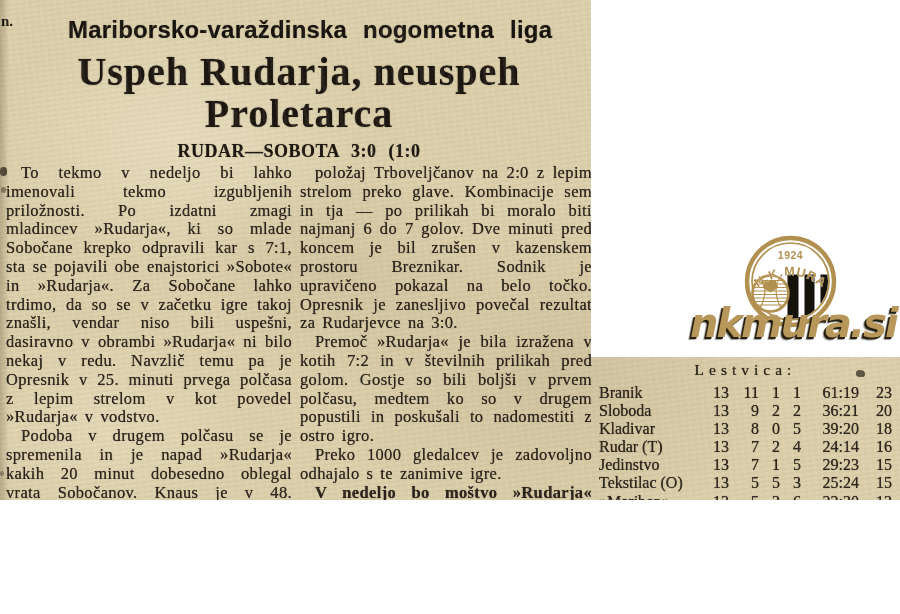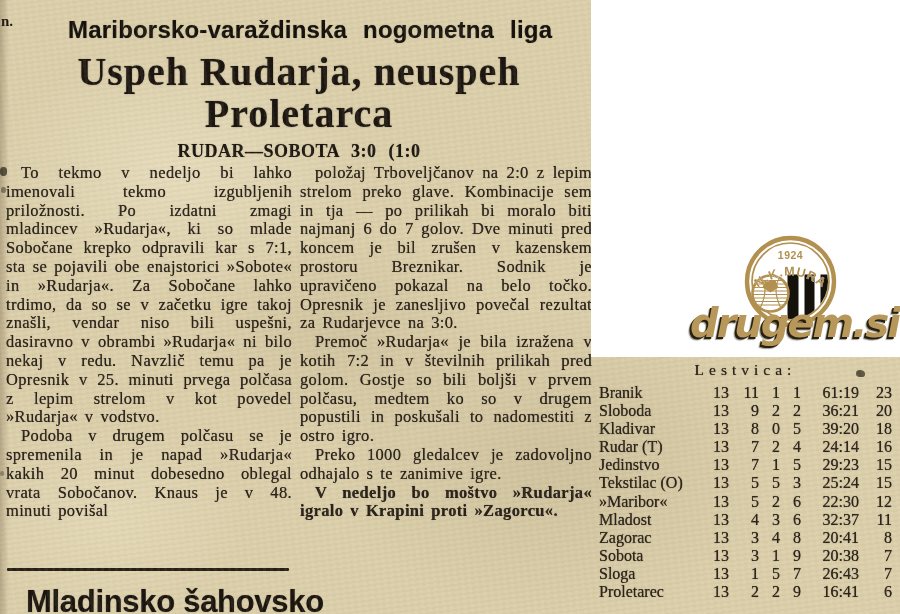--- a/index.html
+++ b/index.html
@@ -1,19 +1,19 @@
 <!DOCTYPE html>
 <html lang="sl"><head>
 <meta charset="utf-8">
 <style>
   * { box-sizing: border-box; }
   html,body { margin:0; padding:0; }
   .page {
     position: relative;
-    width: 900px; height: 614px;
+    width: 900px; height: 500px;
     overflow: hidden;
     background-color: #dbcfab;
     background-image:
       radial-gradient(260px 180px at 20% 28%, rgba(255,248,226,.30), transparent 70%),
       radial-gradient(320px 220px at 62% 75%, rgba(118,94,58,.12), transparent 72%),
       radial-gradient(220px 160px at 38% 55%, rgba(122,98,62,.10), transparent 70%),
       radial-gradient(200px 140px at 12% 85%, rgba(255,246,222,.22), transparent 70%),
       linear-gradient(90deg, rgba(92,72,44,.30), rgba(92,72,44,0) 9px);
     font-family: "Liberation Serif", serif;
     color: #251f17;
@@ -295,15 +295,15 @@
         <path d="M -9,-6 Q -20,6 -9,28" fill="none"></path>
       </g>
       <polygon points="-26,-1 -15,-1 -12,6 -20,11 -28,6" fill="#b2904f"></polygon>
     </g>
     <text x="0" y="-23" text-anchor="middle" font-family="Liberation Sans, sans-serif" font-size="10.5" font-weight="bold" fill="#b2904f" letter-spacing="0.5">1924</text>
     <text text-anchor="middle" font-family="Liberation Sans, sans-serif" font-size="12.5" font-weight="bold" fill="#b2904f" letter-spacing="1.1" stroke="#ffffff" stroke-width="0.35" paint-order="stroke">
       <textPath href="#arcpath" startOffset="50%">N.K.MURA</textPath>
     </text>
   </svg>
 
-  <div class="wordmark">drugem.si</div>
+  <div class="wordmark">nkmura.si</div>
 
 </div>
 
 </body></html>

